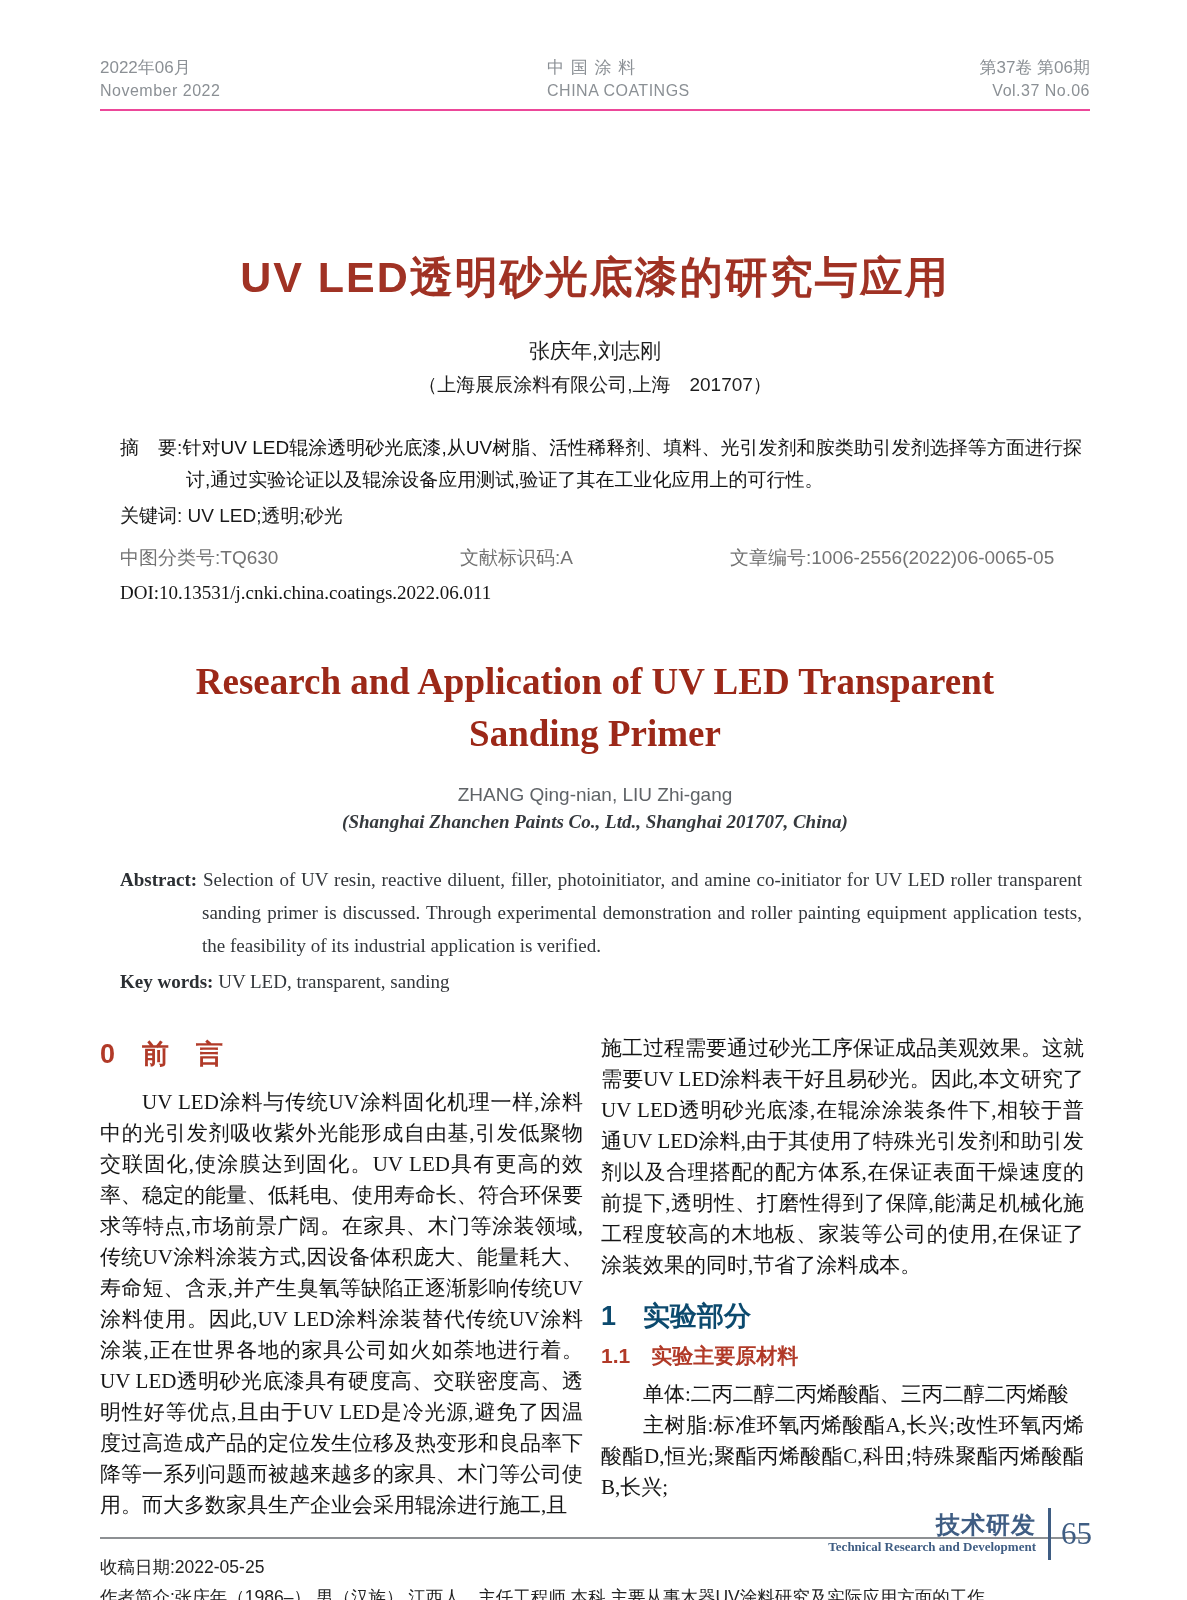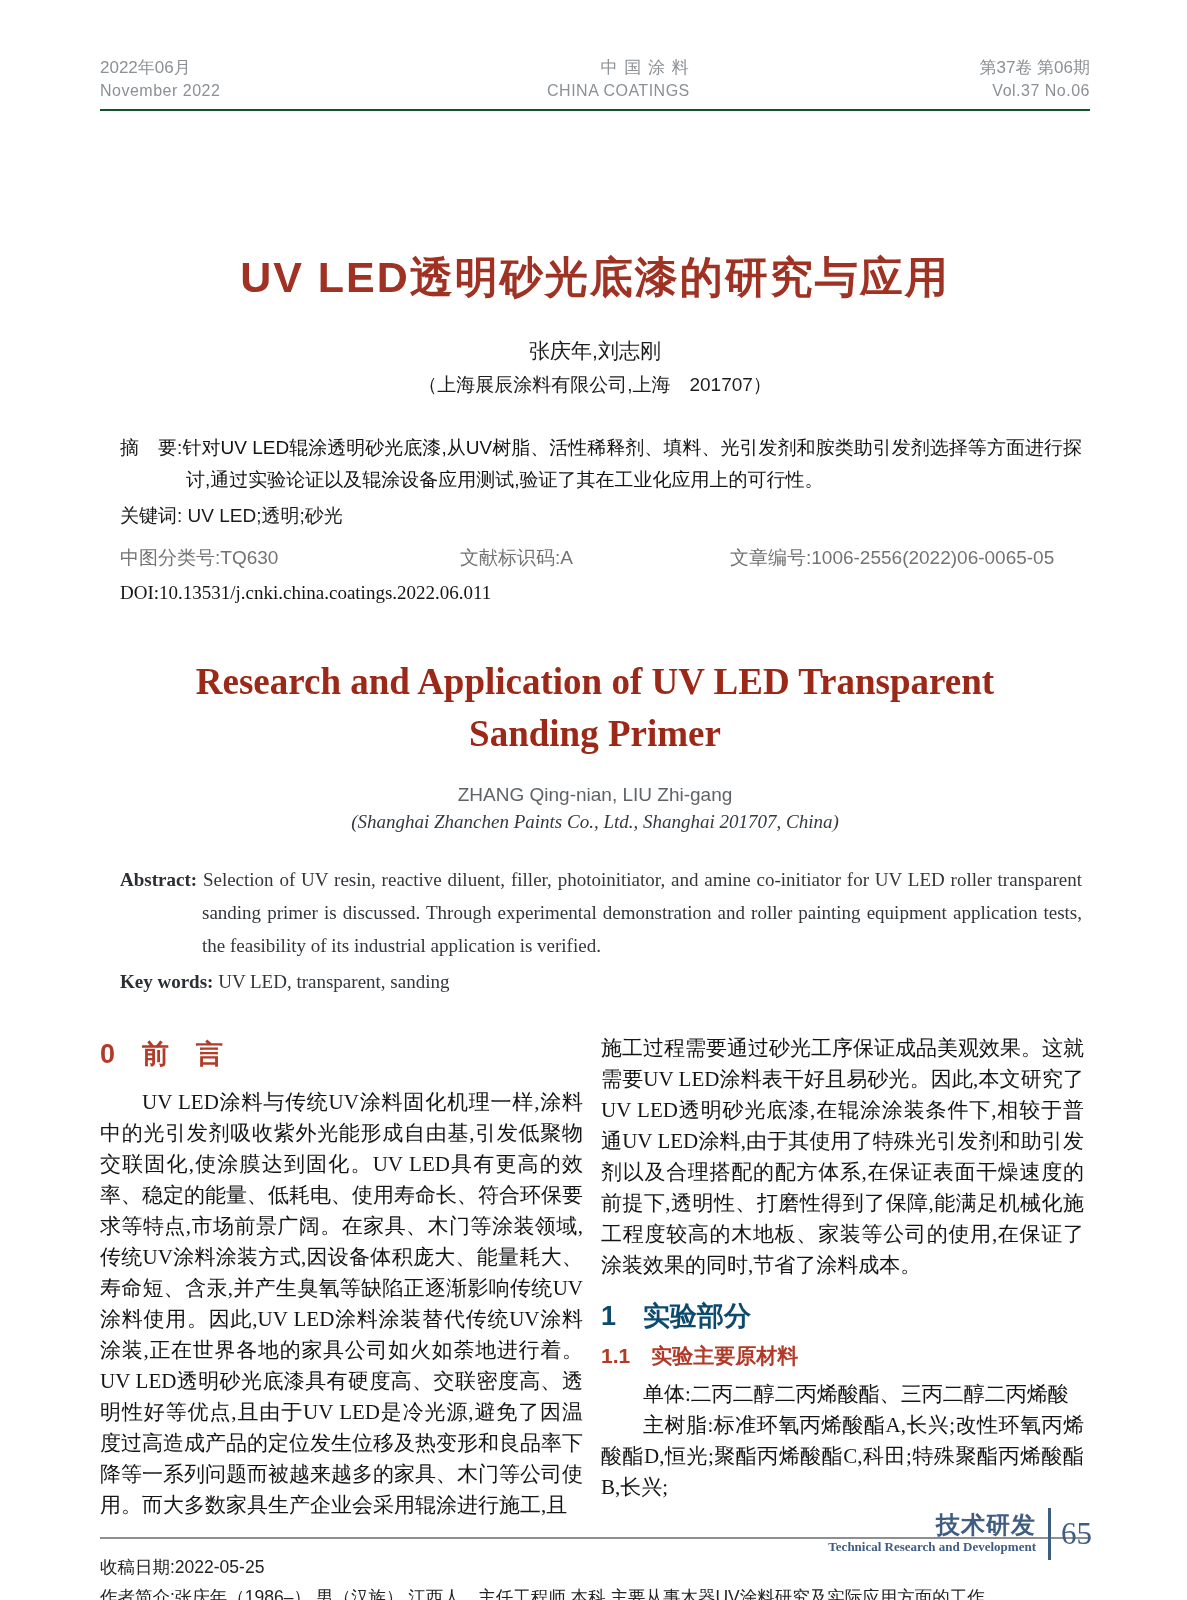--- a/index.html
+++ b/index.html
@@ -6,26 +6,26 @@
   body{
     width:1187px;height:1600px;background:#ffffff;position:relative;
     overflow:hidden;font-family:"Liberation Sans",sans-serif;color:#1a1a1a;
     -webkit-font-smoothing:antialiased;
   }
   .content{margin:0 97px 0 100px;}
 
   
   .jheader{
     display:flex;justify-content:space-between;align-items:flex-end;
-    padding-top:56px;padding-bottom:7px;border-bottom:2px solid #14532d;
+    padding-top:56px;padding-bottom:7px;border-bottom:2px solid #ec4899;
     color:#8b9095;font-size:17px;line-height:23px;
   }
   .jheader .col{white-space:nowrap;}
   .jheader .c-left{text-align:left;}
-  .jheader .c-center{text-align:right;letter-spacing:1px;margin-left:37px;}
+  .jheader .c-center{text-align:left;letter-spacing:1px;margin-left:37px;}
   .jheader .c-right{text-align:right;}
   .jheader .en{font-size:16px;letter-spacing:0.5px;}
 
   
   .title-cn{
     margin-top:136px;text-align:center;font-size:43px;font-weight:bold;
     color:#a03224;letter-spacing:2px;line-height:60px;
   }
   .authors-cn{margin-top:30px;text-align:center;font-size:21px;color:#1c1c1c;}
   .affil-cn{margin-top:7px;text-align:center;font-size:19px;color:#1c1c1c;}
@@ -39,21 +39,21 @@
   .metarow .m2{width:270px;}
   .doi{margin:11px 8px 0 20px;font-family:"Liberation Serif",serif;font-size:19px;color:#141414;}
 
   
   .title-en{
     margin:52px 30px 0 30px;text-align:center;font-family:"Liberation Serif",serif;
     font-weight:bold;font-size:37px;line-height:52px;color:#9c2818;
   }
   .authors-en{margin-top:24px;text-align:center;font-size:19px;color:#5e6periodic367;color:#5f6367;}
   .affil-en{margin-top:5px;text-align:center;font-family:"Liberation Serif",serif;
-    font-style:italic;font-size:19px;color:#35393d;}
+    font-style:italic;font-size:19px;color:#35393d;font-weight:bold;}
   .abs-en{
     margin:30px 8px 0 20px;font-family:"Liberation Serif",serif;font-size:19px;
     line-height:33px;color:#33373b;text-align:justify;
     padding-left:82px;text-indent:-82px;
   }
   .abs-en b,.kw-en b{font-family:"Liberation Serif",serif;color:#2b2f33;}
   .kw-en{margin:9px 8px 0 20px;font-family:"Liberation Serif",serif;font-size:19px;color:#33373b;}
 
   
   .columns{margin-top:40px;display:flex;gap:18px;}

